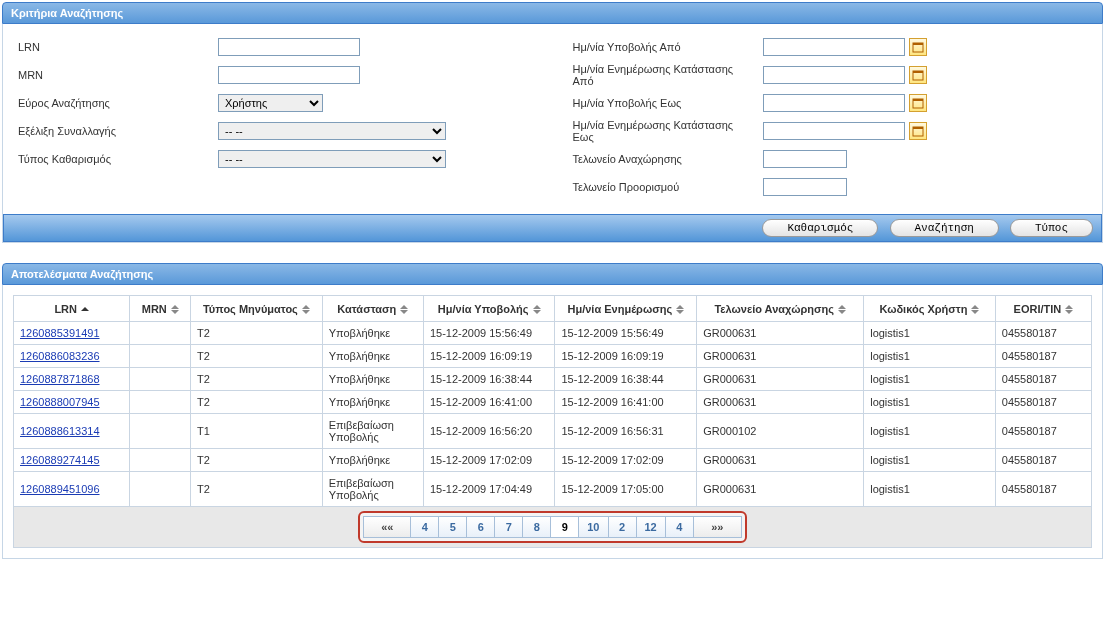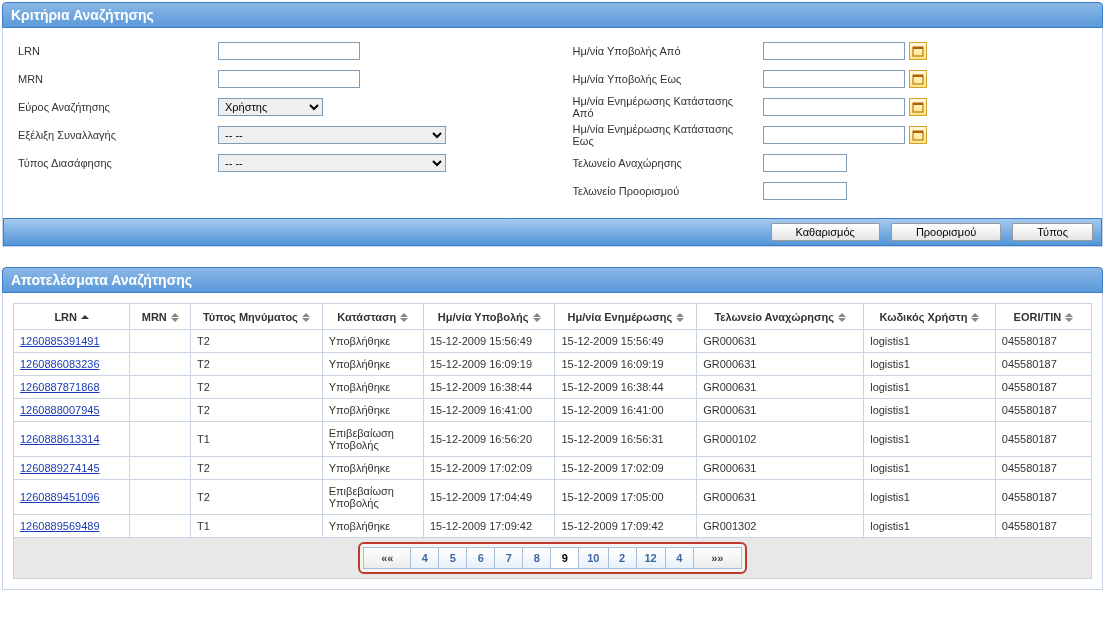--- a/index.html
+++ b/index.html
@@ -8,21 +8,21 @@
       font-size: 11px;
       background: #fff;
       margin: 0;
       padding: 2px;
       color: #333;
     }
     .panel-header {
       background: linear-gradient(to bottom, #8ab8e6, #5a99d9);
       color: #fff;
       font-weight: bold;
-      font-size: 14px;
+      font-size: 11px;
       padding: 4px 8px;
       border: 1px solid #3d7cc9;
       border-top-left-radius: 4px;
       border-top-right-radius: 4px;
     }
     .panel-body {
       border: 1px solid #c6d6e6;
       border-top: none;
       background: #fff;
       padding: 10px 15px 0;
@@ -76,24 +76,24 @@
     .actions-bar {
       background: linear-gradient(to bottom, #a5c9ee, #5396d8);
       border: 1px solid #3d7cc9;
       padding: 4px 8px;
       margin: 12px -15px 0 -15px;
       text-align: right;
     }
     .btn {
       background: linear-gradient(to bottom, #fff, #e4e4e4);
       border: 1px solid #9a9a9a;
-      border-radius: 2px;
+      border-radius: 9px;
       padding: 2px 24px;
       font-size: 11px;
-      font-family: Liberation Sans, sans-serif;
+      font-family: Liberation Mono, monospace;
       cursor: pointer;
       margin-left: 8px;
     }
     .spacer { height: 20px; }
     .data-table {
       width: 100%;
       border-collapse: collapse;
       table-layout: fixed;
     }
     .data-table th {
@@ -193,50 +193,50 @@
           <option>Χρήστης</option>
         </select>
       </div>
       <div class="form-row">
         <span class="form-label">Εξέλιξη Συναλλαγής</span>
         <select class="form-input w-medium">
           <option>-- --</option>
         </select>
       </div>
       <div class="form-row">
-        <span class="form-label">Τύπος Διασάφησης</span>
+        <span class="form-label">Τύπος Καθαρισμός</span>
         <select class="form-input w-wide">
           <option>-- --</option>
         </select>
       </div>
     </div>
 
     <div class="criteria-col c-right">
       <div class="form-row">
         <span class="form-label">Ημ/νία Υποβολής Από</span>
         <input type="text" class="form-input w-text" value="" style="">
         <span class="cal-btn">
           <svg viewBox="0 0 12 12">
               <rect x="1" y="2" width="10" height="9" fill="none" stroke="#b06000"></rect>
               <rect x="1" y="2" width="10" height="2" fill="#b06000"></rect>
             </svg>
         </span>
       </div>
       <div class="form-row">
-        <span class="form-label">Ημ/νία Υποβολής Εως</span>
+        <span class="form-label">Ημ/νία Ενημέρωσης Κατάστασης Από</span>
         <input type="text" class="form-input w-text" value="" style="">
         <span class="cal-btn">
           <svg viewBox="0 0 12 12">
               <rect x="1" y="2" width="10" height="9" fill="none" stroke="#b06000"></rect>
               <rect x="1" y="2" width="10" height="2" fill="#b06000"></rect>
             </svg>
         </span>
       </div>
       <div class="form-row">
-        <span class="form-label">Ημ/νία Ενημέρωσης Κατάστασης Από</span>
+        <span class="form-label">Ημ/νία Υποβολής Εως</span>
         <input type="text" class="form-input w-text" value="" style="">
         <span class="cal-btn">
           <svg viewBox="0 0 12 12">
               <rect x="1" y="2" width="10" height="9" fill="none" stroke="#b06000"></rect>
               <rect x="1" y="2" width="10" height="2" fill="#b06000"></rect>
             </svg>
         </span>
       </div>
       <div class="form-row">
         <span class="form-label">Ημ/νία Ενημέρωσης Κατάστασης Εως</span>
@@ -253,21 +253,21 @@
         <input type="text" class="form-input w-small" value="" style="">
       </div>
       <div class="form-row">
         <span class="form-label">Τελωνείο Προορισμού</span>
         <input type="text" class="form-input w-small" value="" style="">
       </div>
     </div>
   </div>
   <div class="actions-bar">
     <button class="btn">Καθαρισμός</button>
-    <button class="btn">Προορισμού</button>
+    <button class="btn">Αναζήτηση</button>
     <button class="btn">Τύπος</button>
   </div>
 </div>
 
 <div class="spacer"></div>
 
 <div class="panel-header">Αποτελέσματα Αναζήτησης</div>
 <div class="table-wrap">
   <table class="data-table">
     <colgroup>
@@ -365,31 +365,20 @@
           <td><a class="lrn-link">1260889451096</a></td>
           <td></td>
           <td>T2</td>
           <td>Επιβεβαίωση Υποβολής</td>
           <td>15-12-2009 17:04:49</td>
           <td>15-12-2009 17:05:00</td>
           <td>GR000631</td>
           <td>logistis1</td>
           <td>045580187</td>
         </tr>
-        <tr>
-          <td><a class="lrn-link">1260889569489</a></td>
-          <td></td>
-          <td>T1</td>
-          <td>Υποβλήθηκε</td>
-          <td>15-12-2009 17:09:42</td>
-          <td>15-12-2009 17:09:42</td>
-          <td>GR001302</td>
-          <td>logistis1</td>
-          <td>045580187</td>
-        </tr>
       </tbody>
   </table>
   <div class="paginator-wrap">
     <div class="paginator-box" id="paginator-box">
         <div class="page-btn arrow">««</div>
         <div class="page-btn ">4</div>
         <div class="page-btn ">5</div>
         <div class="page-btn ">6</div>
         <div class="page-btn ">7</div>
         <div class="page-btn ">8</div>

